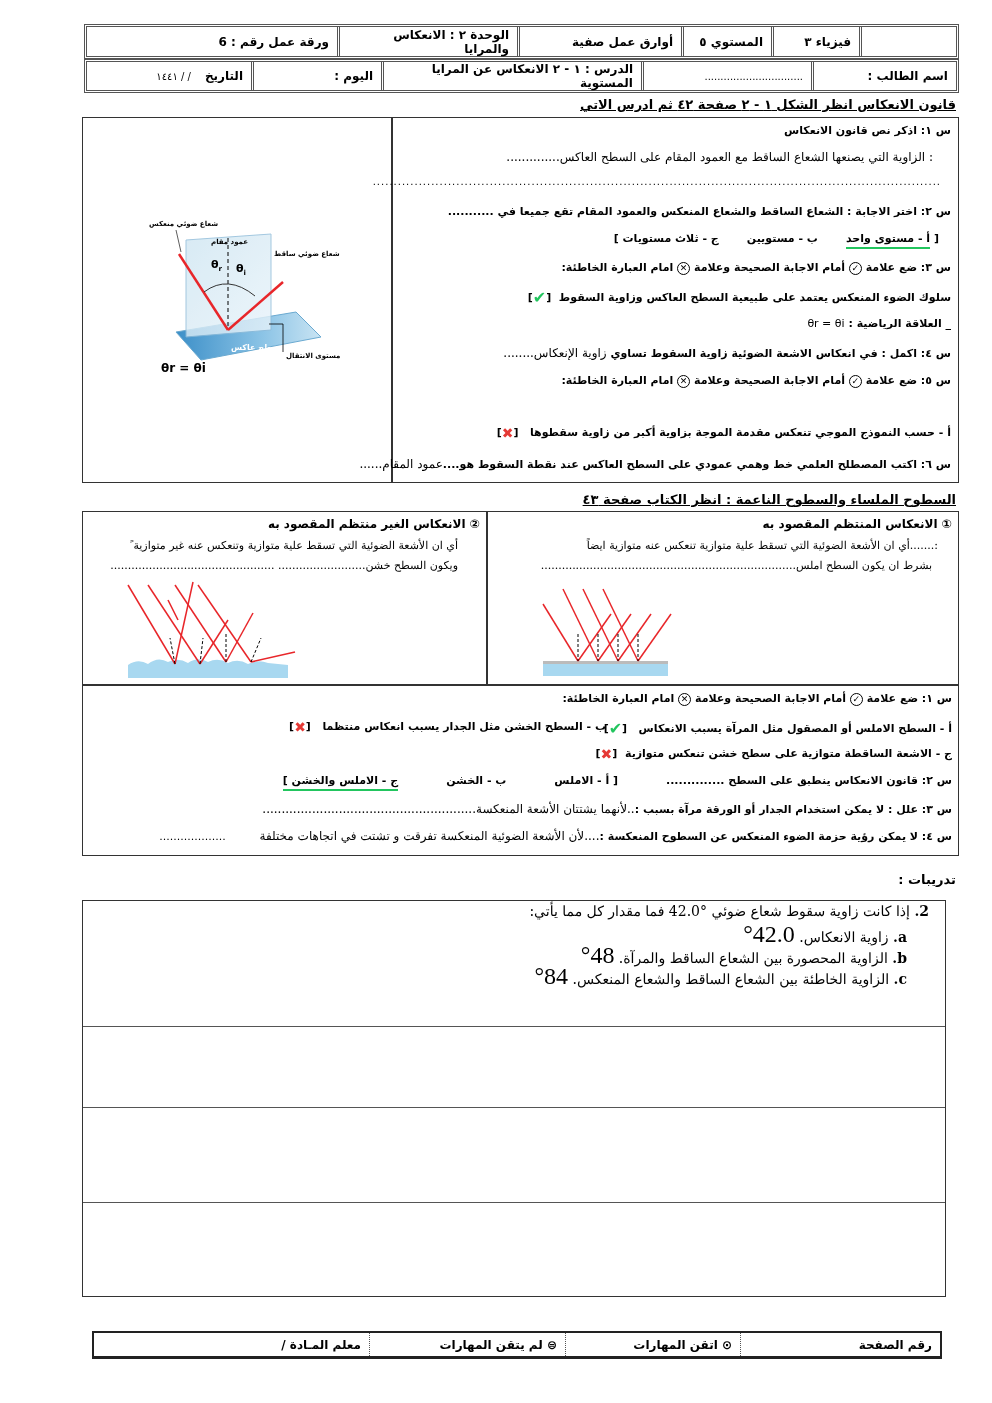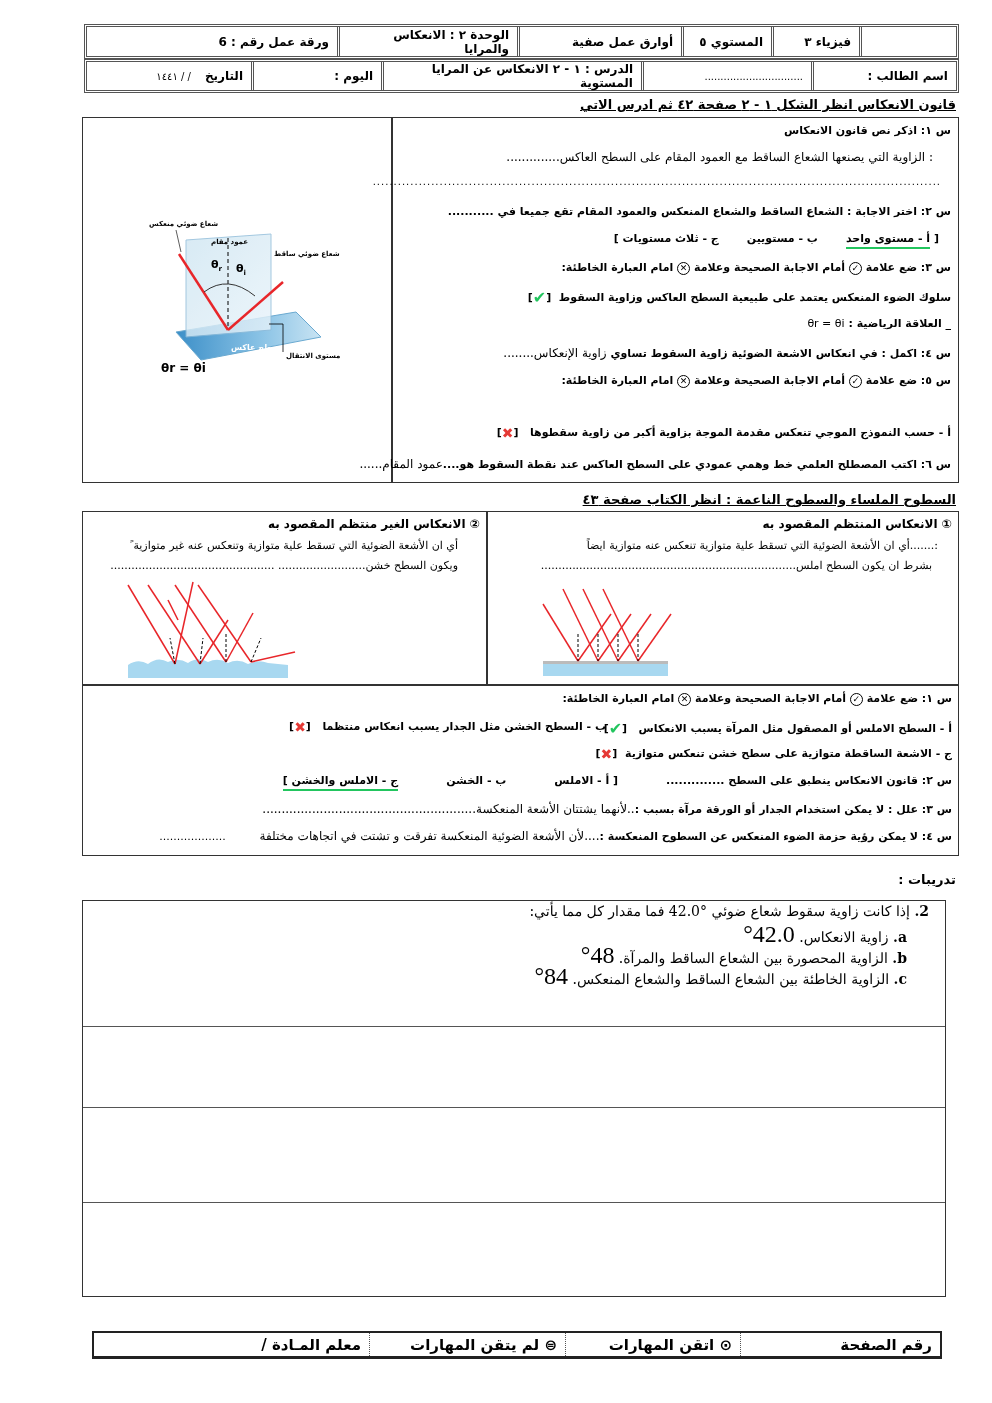--- a/index.html
+++ b/index.html
@@ -23,21 +23,21 @@
   .ul-green { border-bottom: 2px solid #22c55e; padding-bottom: 2px; }
   .mark-check { display: inline-block; color: #22c55e; font-size: 16px; font-weight: bold; vertical-align: middle; }
   .mark-x { display: inline-block; color: #e53935; font-size: 14px; font-weight: bold; vertical-align: middle; }
   .circ { display: inline-block; width: 13px; height: 13px; border: 1.2px solid #000; border-radius: 50%; text-align: center; line-height: 11px; font-size: 9px; vertical-align: middle; }
 
   .train-box { position: absolute; left: 82px; width: 864px; border: 1.5px solid #333; }
   .train-row { border-bottom: 1.5px solid #555; position: relative; }
   .train-row:last-child { border-bottom: none; }
 
   .footer { position: absolute; left: 92px; top: 1331px; width: 850px; height: 28px; border: 2px solid #222; border-bottom-width: 3px; display: flex; direction: rtl; }
-  .fcell { border-left: 1px dotted #555; display: flex; align-items: center; padding: 0 8px; font-size: 15px; font-weight: bold; }
+  .fcell { border-left: 1px dotted #555; display: flex; align-items: center; padding: 0 8px; font-size: 12px; font-weight: bold; }
   .fcell:last-child { border-left: none; }
 </style>
 </head>
 <body>
 
 <div class="hdr" style="left:84px; top:24px; width:875px; height:35px; direction:rtl;">
   <div class="hcell" style="width:97px;"></div>
   <div class="hcell" style="width:88px;">فيزياء ٣</div>
   <div class="hcell" style="width:90px;padding-left:6px;">المستوي ٥</div>
   <div class="hcell" style="width:164px;">أوارق عمل صفية</div>

